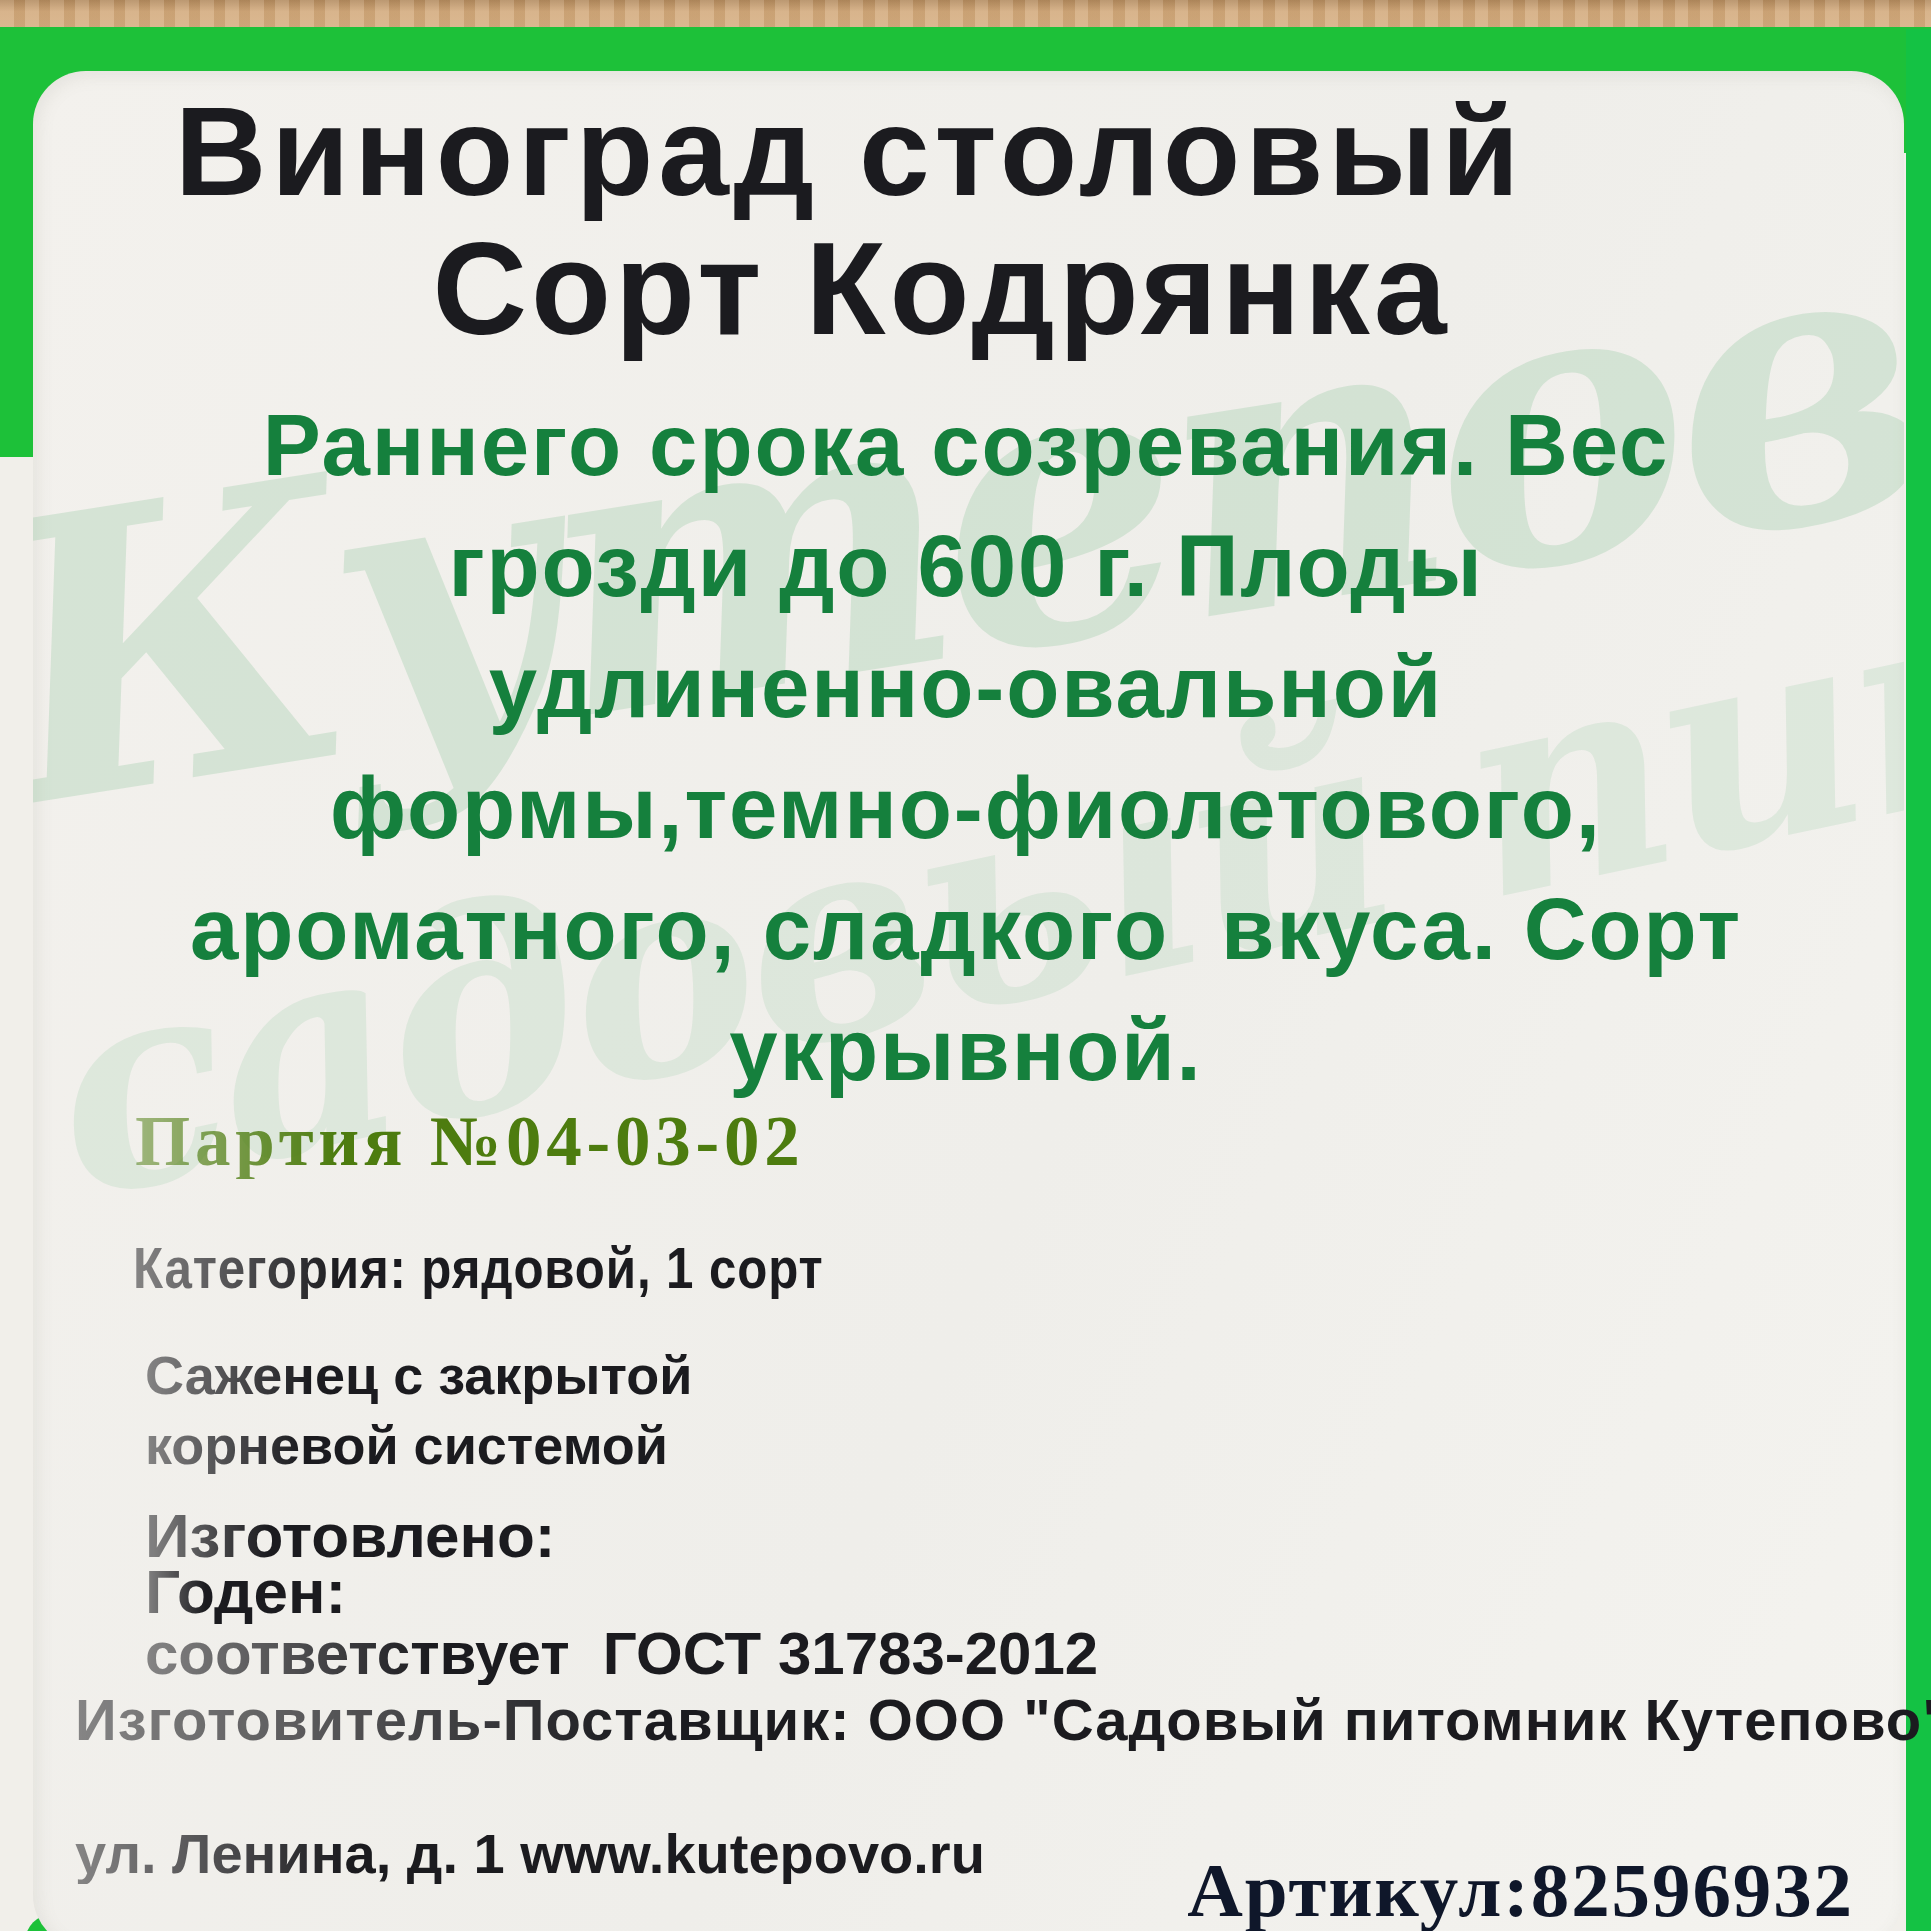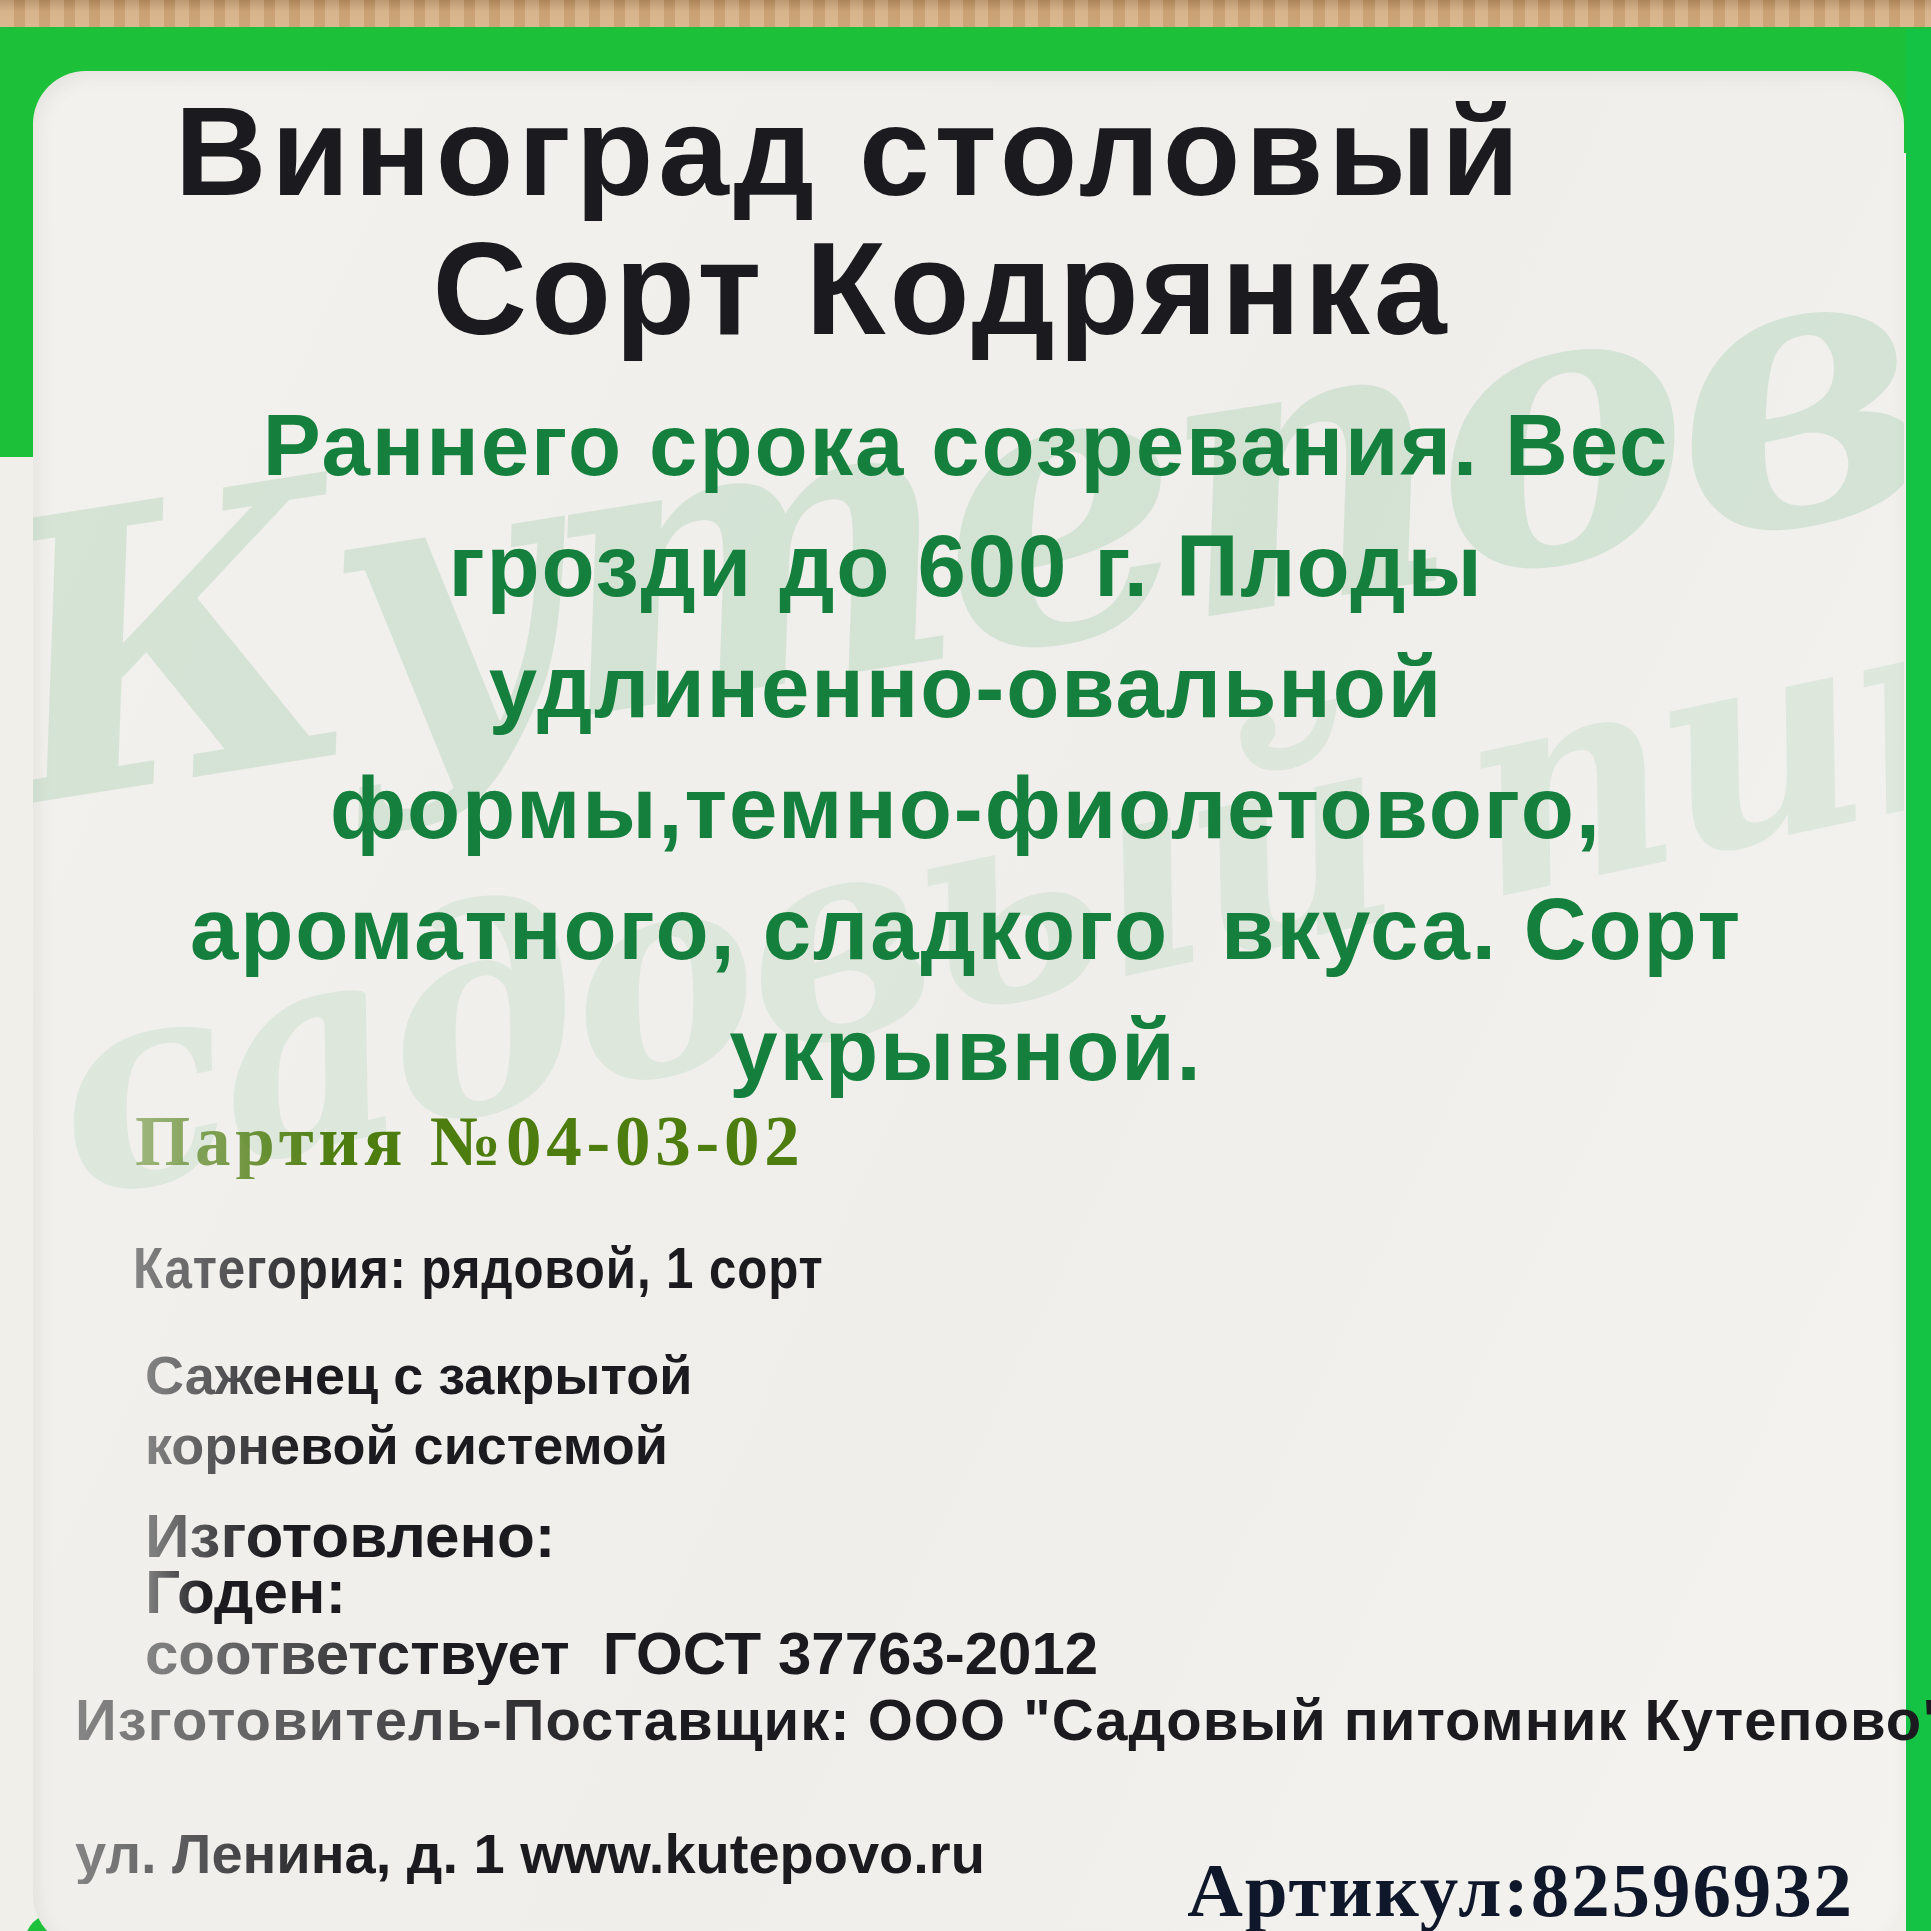--- a/index.html
+++ b/index.html
@@ -92,21 +92,21 @@
     </div>
 
     <div class="txt serifline batch fade-l">Партия №04-03-02</div>
     <div class="txt cat fade-l">Категория: рядовой, 1 сорт</div>
 
     <div class="txt sap2 fade-l">корневой системой</div>
     <div class="txt sap1 fade-l">Саженец с закрытой</div>
 
     <div class="txt made fade-l">Изготовлено:</div>
     <div class="txt valid fade-l">Годен:</div>
-    <div class="txt gost fade-l">соответствует  ГОСТ 37763-2012</div>
+    <div class="txt gost fade-l">соответствует  ГОСТ 31783-2012</div>
 
     <div class="txt manu fade-l">Изготовитель-Поставщик: ООО "Садовый питомник Кутепово"</div>
     <div class="txt addr2 fade-l">ул. Ленина, д. 1 www.kutepovo.ru</div>
 
     <div class="txt sku">Артикул:82596932</div>
 
   </div>
 </div>
 
 

